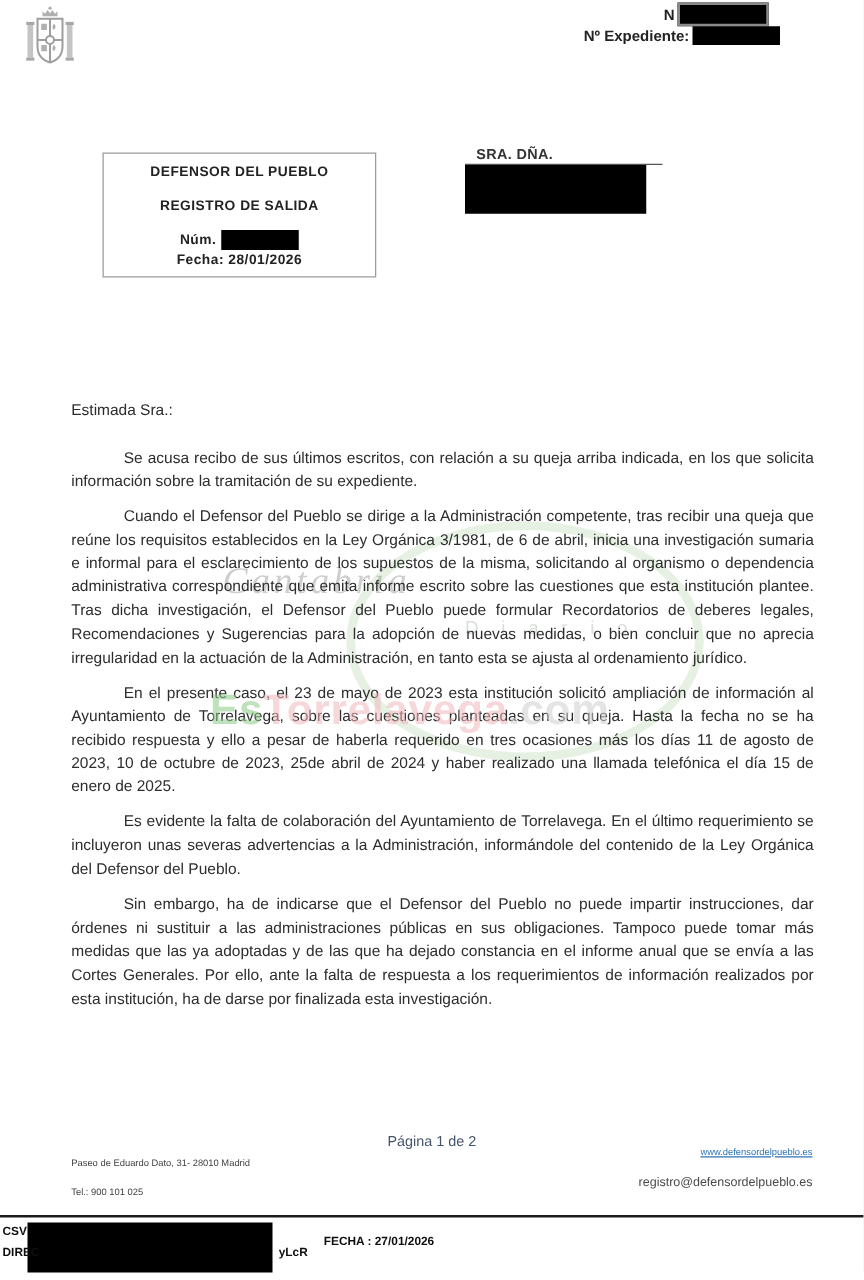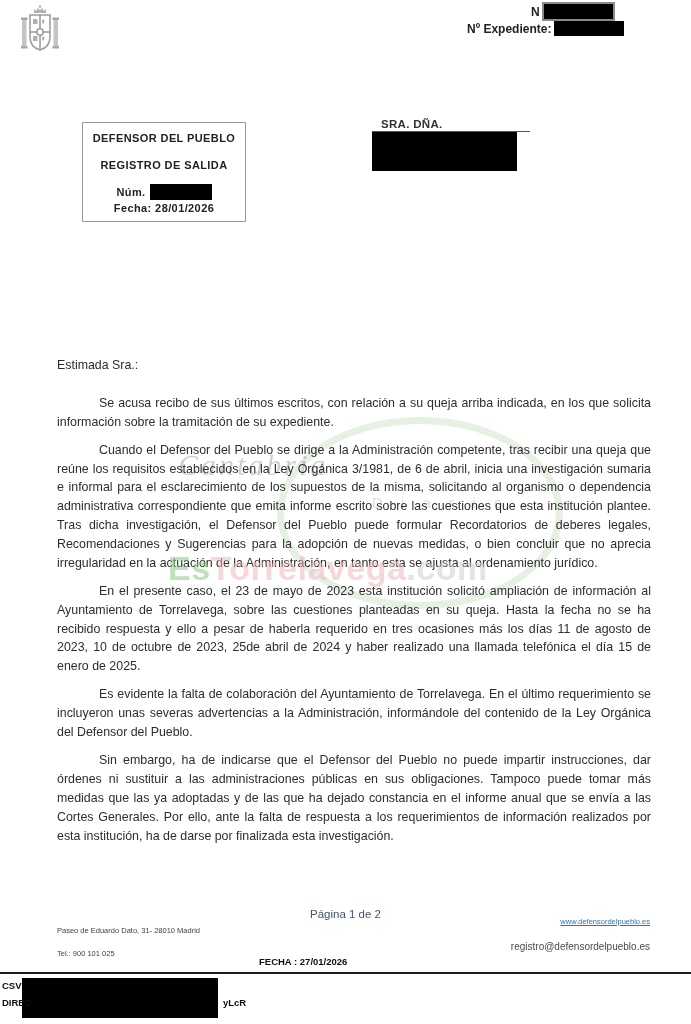--- a/index.html
+++ b/index.html
@@ -15,21 +15,21 @@
   .logo-text { margin-left:4px; margin-top:8px; font-family:"Liberation Serif", serif;
     color:#9a9a9a; line-height:18px; font-size:19px; letter-spacing:0.5px; }
   .logo-text .l2 { font-size:17px; }
   .ref-row1 { position:absolute; left:531px; top:2px; display:flex; align-items:center;
     font-size:12px; font-weight:600; color:#222; }
   .ref-box1 { width:73px; height:19px; background:#000; border:2px solid #8a8a8a; margin-left:2px; }
   .ref-row2 { position:absolute; left:467px; top:21px; display:flex; align-items:center;
     font-size:12px; font-weight:600; color:#222; }
   .ref-box2 { width:70px; height:15px; background:#000; margin-left:3px; }
   
-  .registry { position:absolute; left:82px; top:122px; width:164px; height:100px;
+  .registry { position:absolute; left:82px; top:122px; width:219px; height:100px;
     border:1.5px solid #9b9b9b; text-align:center; font-size:11px; font-weight:600;
     color:#222; letter-spacing:0.4px; }
   .registry .r1 { margin-top:9px; }
   .registry .r2 { margin-top:15px; }
   .registry .num-row { margin-top:13px; display:flex; justify-content:center; align-items:center; }
   .registry .num-box { width:62px; height:16px; background:#000; margin-left:4px; }
   .registry .r4 { margin-top:2px; }
   
   .recipient { position:absolute; left:372px; top:118px; width:158px; }
   .recipient .salut { display:block; padding-left:9px; padding-bottom:1px;
@@ -40,37 +40,37 @@
   .wm-ellipse { position:absolute; left:277px; top:417px; width:286px; height:192px;
     border:7px solid #8fbe7f; border-radius:50%; opacity:0.22; }
   .wm-script { position:absolute; left:178px; top:448px; font-family:Liberation Serif, serif;
     font-style:italic; font-size:30px; color:#404040; opacity:0.25; letter-spacing:3px;
     white-space:nowrap; }
   .wm-diario { position:absolute; left:372px; top:494px; font-size:15px; letter-spacing:7px;
     color:#7f977f; opacity:0.3; white-space:nowrap; }
   .wm-brand { position:absolute; left:168px; top:549px; font-size:34px; font-weight:bold;
     opacity:0.55; white-space:nowrap; letter-spacing:0.5px; }
   
-  .letter { position:absolute; left:57px; top:356px; width:594px;
+  .letter { position:absolute; left:57px; top:319px; width:594px;
     font-size:12.4px; line-height:18.8px; text-align:justify; color:#2d2d2d; }
   .letter .salutation { text-align:left; margin-bottom:19px; }
   .letter p.para { text-indent:42px; margin-bottom:9.5px; }
   
   .page-indicator { position:absolute; left:0; top:908px; width:100%; text-align:center;
     font-size:11.5px; color:#44546a; }
   .addr { position:absolute; left:57px; top:926px; font-size:7.5px; color:#3f3f3f; }
   .tel  { position:absolute; left:57px; top:949px; font-size:7.5px; color:#3f3f3f; }
   .weblink { position:absolute; right:41px; top:917px; font-size:7.5px; color:#2e74b5;
     text-decoration:underline; }
   .maillink { position:absolute; right:41px; top:941px; font-size:10px; color:#4a4a4a; }
   
   .val-line { position:absolute; left:0; top:972px; width:691px; height:2px; background:#1c1c1c; }
   .val-label { position:absolute; font-size:9.5px; font-weight:bold; color:#0f0f0f; white-space:nowrap; }
   .csv-label   { left:2px;  top:980px; }
-  .fecha-label { left:223px; top:956px;padding-left:36px; }
+  .fecha-label { left:223px; top:988px;padding-left:36px; }
   .direc-label { left:2px;  top:997px; }
   .code-frag   { left:223px; top:997px; }
   .csv-box { position:absolute; left:22px; top:978px; width:196px; height:40px; background:#000; }
 </style>
 </head>
 <body>
 
 <div class="page">
 
   <div class="logo">

